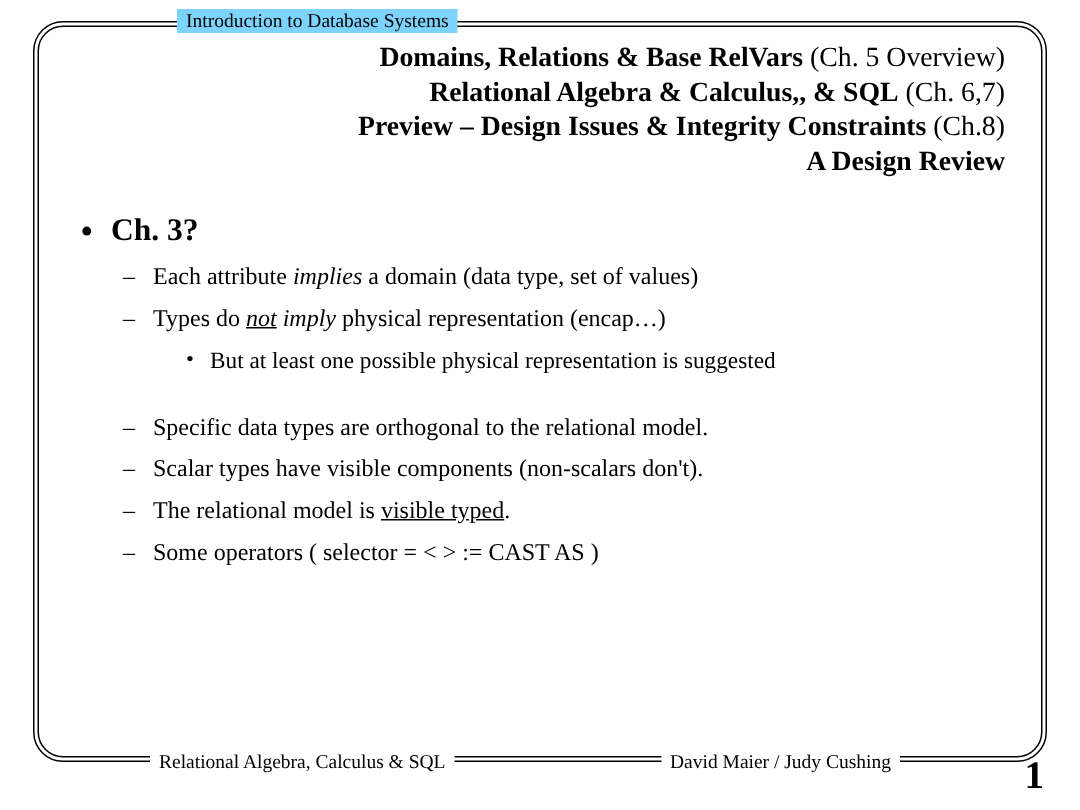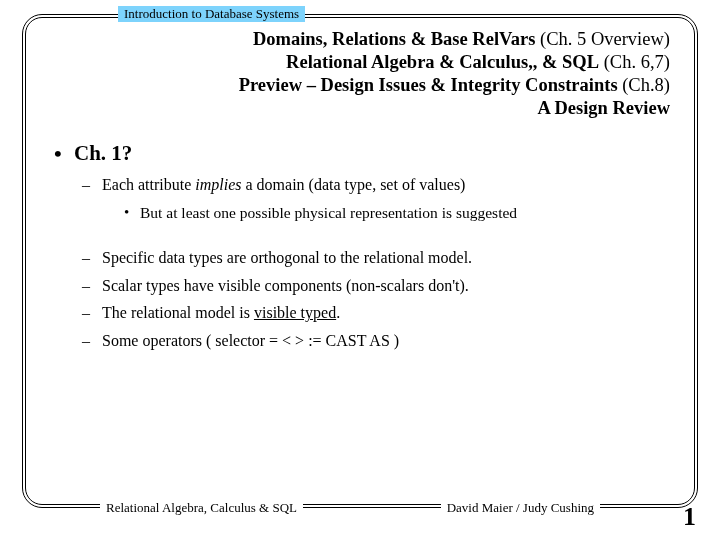--- a/index.html
+++ b/index.html
@@ -142,22 +142,23 @@
 
 <div class="content">
   <div class="title-block">
     <div><span class="bold">Domains, Relations &amp; Base RelVars</span><span> (Ch. 5 Overview)</span></div>
     <div><span class="bold">Relational Algebra &amp; Calculus,, &amp; SQL</span><span> (Ch. 6,7)</span></div>
     <div><span class="bold">Preview – Design Issues &amp; Integrity Constraints</span><span> (Ch.8)</span></div>
     <div><span class="bold">A Design Review</span></div>
   </div>
 
   <div class="bullets">
-    <div class="lvl1">Ch. 1?</div>
+    <div class="lvl1">Ch. 3?</div>
     <div class="lvl2"><span>Each attribute </span><span class="italic">implies</span><span> a domain (data type, set of values)</span></div>
+    <div class="lvl2"><span>Types do </span><span class="italic underline">not</span><span class="italic"> imply</span><span> physical representation (encap…)</span></div>
     <div class="lvl3">But at least one possible physical representation is suggested</div>
     <div class="lvl2">Specific data types are orthogonal to the relational model.</div>
     <div class="lvl2">Scalar types have visible components (non-scalars don't).</div>
     <div class="lvl2"><span>The relational model is </span><span class="underline">visible typed</span><span>.</span></div>
     <div class="lvl2">Some operators  ( selector  =   &lt;   &gt;  :=   CAST AS )</div>
   </div>
 </div>
 
 <div class="footer-left">Relational Algebra, Calculus &amp; SQL</div>
 <div class="footer-right">David Maier / Judy Cushing</div>

